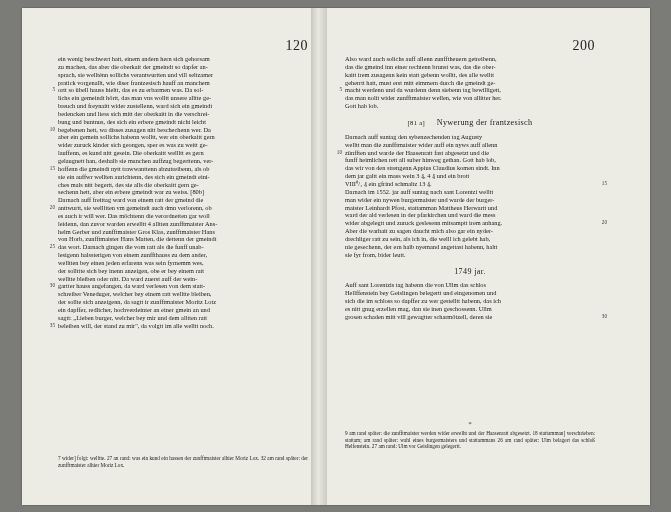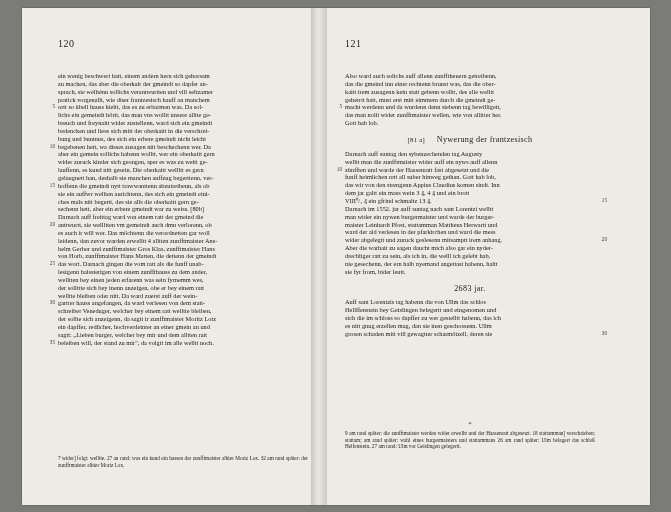--- a/index.html
+++ b/index.html
@@ -35,24 +35,24 @@
   .col {
     position: absolute;
     top: 38px;
     width: 250px;
     color: #1d1b17;
   }
   .col-left { left: 58px; }
   .col-right { left: 345px; }
 
   .folio {
-    text-align: left;
-    font-size: 10px;
+    text-align: right;
+    font-size: 14px;
     letter-spacing: 0.5px;
-    margin-bottom: 23px;
+    margin-bottom: 1px;
     color: #262420;
   }
   .body {
     font-size: 6.35px;
     line-height: 7.85px;
     text-align: justify;
     color: #1b1916;
     position: relative;
   }
   .lineno {
@@ -156,21 +156,21 @@
         <span class="mline"><span class="lineno">30</span><span>gartter hauss angefangen, da ward verlesen von dem statt-</span></span>
         <span class="mline"><span>schreiber Veneduger, welcher bey einem ratt welltte bleiben,</span></span>
         <span class="mline"><span>der sollte sich anzeigenn, da sagtt ir zunfftmaister Moritz Lotz</span></span>
         <span class="mline"><span>ein dapffer, redlicher, hochverdeinter an einer gmein an und</span></span>
         <span class="mline"><span>sagtt: „Lieben burger, welcher bey mir und dem alltten ratt</span></span>
         <span class="mline"><span class="lineno">35</span><span>beleiben will, der stand zu mir", da volgtt im alle welltt noch.</span></span>
       </div>
   </div>
 
   <div class="col col-right">
-    <div class="folio">121</div>
+    <div class="folio">200</div>
     <div class="body" id="right-body-top">
         <span class="mline"><span>Also ward auch solichs auff allenn zunfftheuern getreibenn,</span></span>
         <span class="mline"><span>das die gmeind inn einer rechtenn brunst was, das die ober-</span></span>
         <span class="mline"><span>kaitt irem zusagenn kein statt gebenn wolltt, des alle welltt</span></span>
         <span class="mline"><span>geherrtt hatt, must erst mitt eimmern durch die gmeindt ge-</span></span>
         <span class="mline"><span class="lineno">5</span><span>macht werdenn und da wurdenn denn siebenn tag bewilligett,</span></span>
         <span class="mline"><span>das man nolit wider zunfftmaister wellen, wie von allitter her.</span></span>
         <span class="mline"><span>Gott hab lob.</span></span>
       </div>
 
@@ -192,21 +192,21 @@
         <span class="mline"><span>man wider ein nywen burgermaister und warde der burger-</span></span>
         <span class="mline"><span>maister Leinhardt Pfost, stattamman Mattheus Herwartt und</span></span>
         <span class="mline"><span>ward der ald verlesen in der pfarkirchen und ward die mess</span></span>
         <span class="mline"><span>wider abgelegtt und zuruck geslesenn mitsamptt irem anhang.</span><span class="rnum">20</span></span>
         <span class="mline"><span>Aber die warhait zu sagen daucht mich also gar ein nyder-</span></span>
         <span class="mline"><span>drechliger ratt zu sein, als ich in, die welll ich gelebt hab,</span></span>
         <span class="mline"><span>nie gesechenn, der ern halb nyemand angettast habenn, haltt</span></span>
         <span class="mline"><span>sie fyr from, bider leutt.</span></span>
       </div>
 
-    <div class="subhead">2683 jar.</div>
+    <div class="subhead">1749 jar.</div>
 
     <div class="body" id="right-body-bottom">
         <span class="mline"><span>Auff sant Lorentzis tag habenn die von Ullm das schlos</span></span>
         <span class="mline"><span>Hellffenstein bey Geislingen belegertt und eingenomen und</span></span>
         <span class="mline"><span>sich die im schloss so dapffer zu wer gestelltt habenn, das ich</span></span>
         <span class="mline"><span>es nitt gnug erzellen mag, dan sie inen geschossenn.  Ullm</span></span>
         <span class="mline"><span>grosen schaden mitt vill gewagtter scharmötzell, deren sie</span><span class="rnum">30</span></span>
       </div>
   </div>
 

